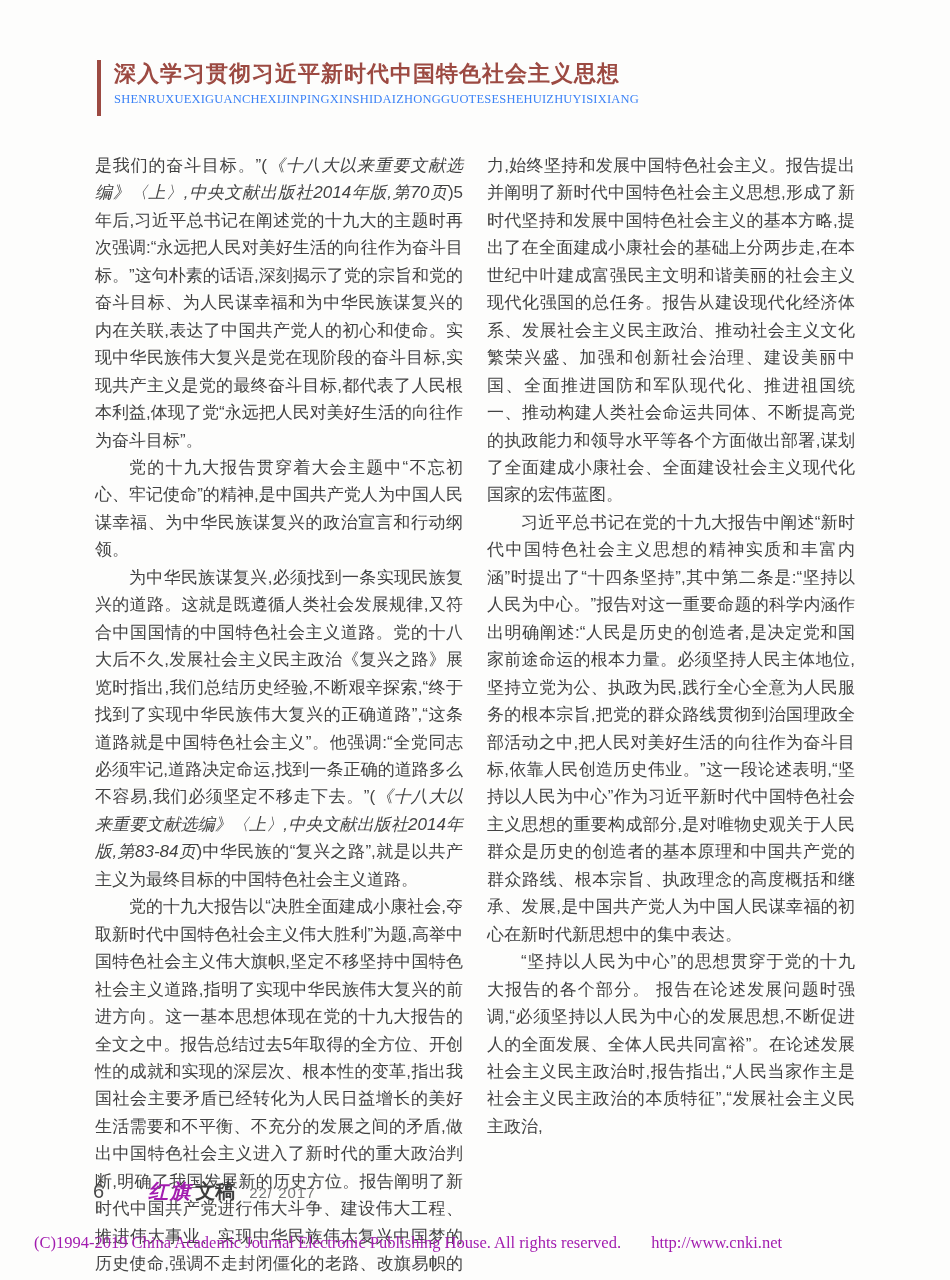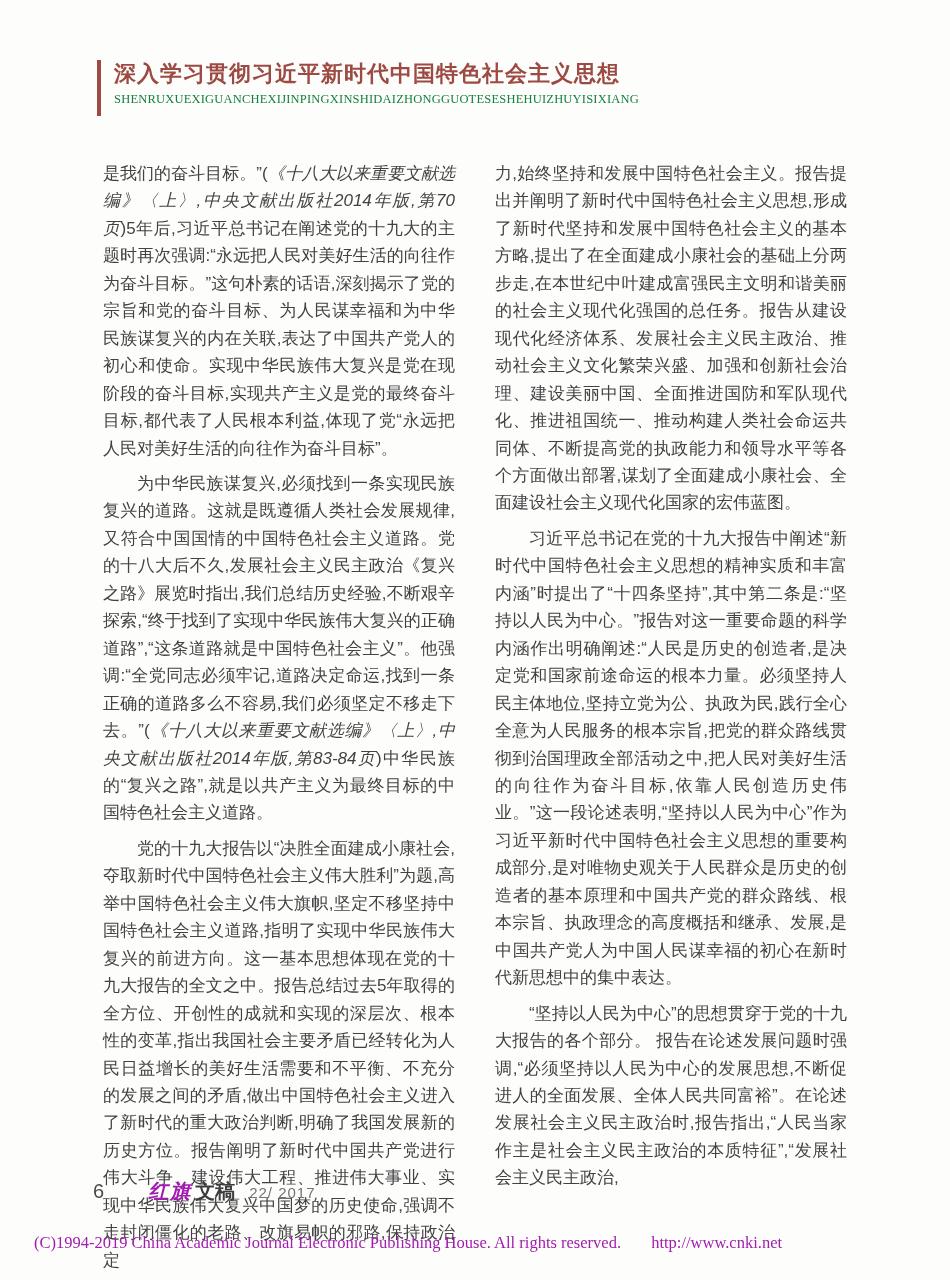--- a/index.html
+++ b/index.html
@@ -10,31 +10,31 @@
   }
   
   .header { position:absolute; left:97px; top:60px; display:flex; }
   .accent-bar { width:4px; height:56px; background:#9c4a42; margin-right:13px; flex:none; }
   .title {
     margin:0; font-size:22px; font-weight:bold; color:#9c4a42;
     letter-spacing:1px; line-height:1.25; white-space:nowrap;
   }
   .pinyin {
     margin-top:4px; font-family:"Liberation Serif","DejaVu Serif",serif;
-    font-size:12.5px; color:#15803d; letter-spacing:0.2px; white-space:nowrap;
+    font-size:12.5px; color:#3b82f6; letter-spacing:0.2px; white-space:nowrap;
   }
   
   .col {
     position:absolute; top:152px; width:368px;
     font-size:17px; line-height:27.45px; color:#424242;
     text-align:justify; text-justify:inter-ideograph;
   }
   .col-left  { left:95px; }
   .col-right { left:487px; }
-  .col p { margin:8px; padding:0; text-indent:2em; }
+  .col p { margin:0; padding:0; text-indent:2em; }
   .col p.noindent { text-indent:0; }
   .kai { font-style:italic; }
   
   .footer { position:absolute; left:93px; top:1178px; display:flex; align-items:baseline; }
   .pagenum { font-size:20px; color:#4a4a4a; }
   .logo-script {
     margin-left:44px;
     font-family:"DejaVu Serif","Liberation Serif",serif;
     font-style:italic; font-weight:bold; font-size:20px; color:#a21caf;
     letter-spacing:2px; line-height:1;
@@ -57,20 +57,21 @@
   <div class="header">
     <div class="accent-bar"></div>
     <div>
       <h1 class="title">深入学习贯彻习近平新时代中国特色社会主义思想</h1>
       <div class="pinyin">SHENRUXUEXIGUANCHEXIJINPINGXINSHIDAIZHONGGUOTESESHEHUIZHUYISIXIANG</div>
     </div>
   </div>
 
   <section class="col col-left">
     <p class="noindent"><span>是我们的奋斗目标。”(</span><span class="kai">《十八大以来重要文献选编》〈上〉,中央文献出版社2014年版,第70页</span><span>)5年后,习近平总书记在阐述党的十九大的主题时再次强调:“永远把人民对美好生活的向往作为奋斗目标。”这句朴素的话语,深刻揭示了党的宗旨和党的奋斗目标、为人民谋幸福和为中华民族谋复兴的内在关联,表达了中国共产党人的初心和使命。实现中华民族伟大复兴是党在现阶段的奋斗目标,实现共产主义是党的最终奋斗目标,都代表了人民根本利益,体现了党“永远把人民对美好生活的向往作为奋斗目标”。</span></p>
+    <p>党的十九大报告贯穿着大会主题中“不忘初心、牢记使命”的精神,是中国共产党人为中国人民谋幸福、为中华民族谋复兴的政治宣言和行动纲领。</p>
     <p><span>为中华民族谋复兴,必须找到一条实现民族复兴的道路。这就是既遵循人类社会发展规律,又符合中国国情的中国特色社会主义道路。党的十八大后不久,发展社会主义民主政治《复兴之路》展览时指出,我们总结历史经验,不断艰辛探索,“终于找到了实现中华民族伟大复兴的正确道路”,“这条道路就是中国特色社会主义”。他强调:“全党同志必须牢记,道路决定命运,找到一条正确的道路多么不容易,我们必须坚定不移走下去。”(</span><span class="kai">《十八大以来重要文献选编》〈上〉,中央文献出版社2014年版,第83-84页</span><span>)中华民族的“复兴之路”,就是以共产主义为最终目标的中国特色社会主义道路。</span></p>
     <p>党的十九大报告以“决胜全面建成小康社会,夺取新时代中国特色社会主义伟大胜利”为题,高举中国特色社会主义伟大旗帜,坚定不移坚持中国特色社会主义道路,指明了实现中华民族伟大复兴的前进方向。这一基本思想体现在党的十九大报告的全文之中。报告总结过去5年取得的全方位、开创性的成就和实现的深层次、根本性的变革,指出我国社会主要矛盾已经转化为人民日益增长的美好生活需要和不平衡、不充分的发展之间的矛盾,做出中国特色社会主义进入了新时代的重大政治判断,明确了我国发展新的历史方位。报告阐明了新时代中国共产党进行伟大斗争、建设伟大工程、推进伟大事业、实现中华民族伟大复兴中国梦的历史使命,强调不走封闭僵化的老路、改旗易帜的邪路,保持政治定</p>
   </section>
 
   <section class="col col-right">
     <p class="noindent">力,始终坚持和发展中国特色社会主义。报告提出并阐明了新时代中国特色社会主义思想,形成了新时代坚持和发展中国特色社会主义的基本方略,提出了在全面建成小康社会的基础上分两步走,在本世纪中叶建成富强民主文明和谐美丽的社会主义现代化强国的总任务。报告从建设现代化经济体系、发展社会主义民主政治、推动社会主义文化繁荣兴盛、加强和创新社会治理、建设美丽中国、全面推进国防和军队现代化、推进祖国统一、推动构建人类社会命运共同体、不断提高党的执政能力和领导水平等各个方面做出部署,谋划了全面建成小康社会、全面建设社会主义现代化国家的宏伟蓝图。</p>
     <p>习近平总书记在党的十九大报告中阐述“新时代中国特色社会主义思想的精神实质和丰富内涵”时提出了“十四条坚持”,其中第二条是:“坚持以人民为中心。”报告对这一重要命题的科学内涵作出明确阐述:“人民是历史的创造者,是决定党和国家前途命运的根本力量。必须坚持人民主体地位,坚持立党为公、执政为民,践行全心全意为人民服务的根本宗旨,把党的群众路线贯彻到治国理政全部活动之中,把人民对美好生活的向往作为奋斗目标,依靠人民创造历史伟业。”这一段论述表明,“坚持以人民为中心”作为习近平新时代中国特色社会主义思想的重要构成部分,是对唯物史观关于人民群众是历史的创造者的基本原理和中国共产党的群众路线、根本宗旨、执政理念的高度概括和继承、发展,是中国共产党人为中国人民谋幸福的初心在新时代新思想中的集中表达。</p>
     <p>“坚持以人民为中心”的思想贯穿于党的十九大报告的各个部分。 报告在论述发展问题时强调,“必须坚持以人民为中心的发展思想,不断促进人的全面发展、全体人民共同富裕”。在论述发展社会主义民主政治时,报告指出,“人民当家作主是社会主义民主政治的本质特征”,“发展社会主义民主政治,</p>
   </section>
 

